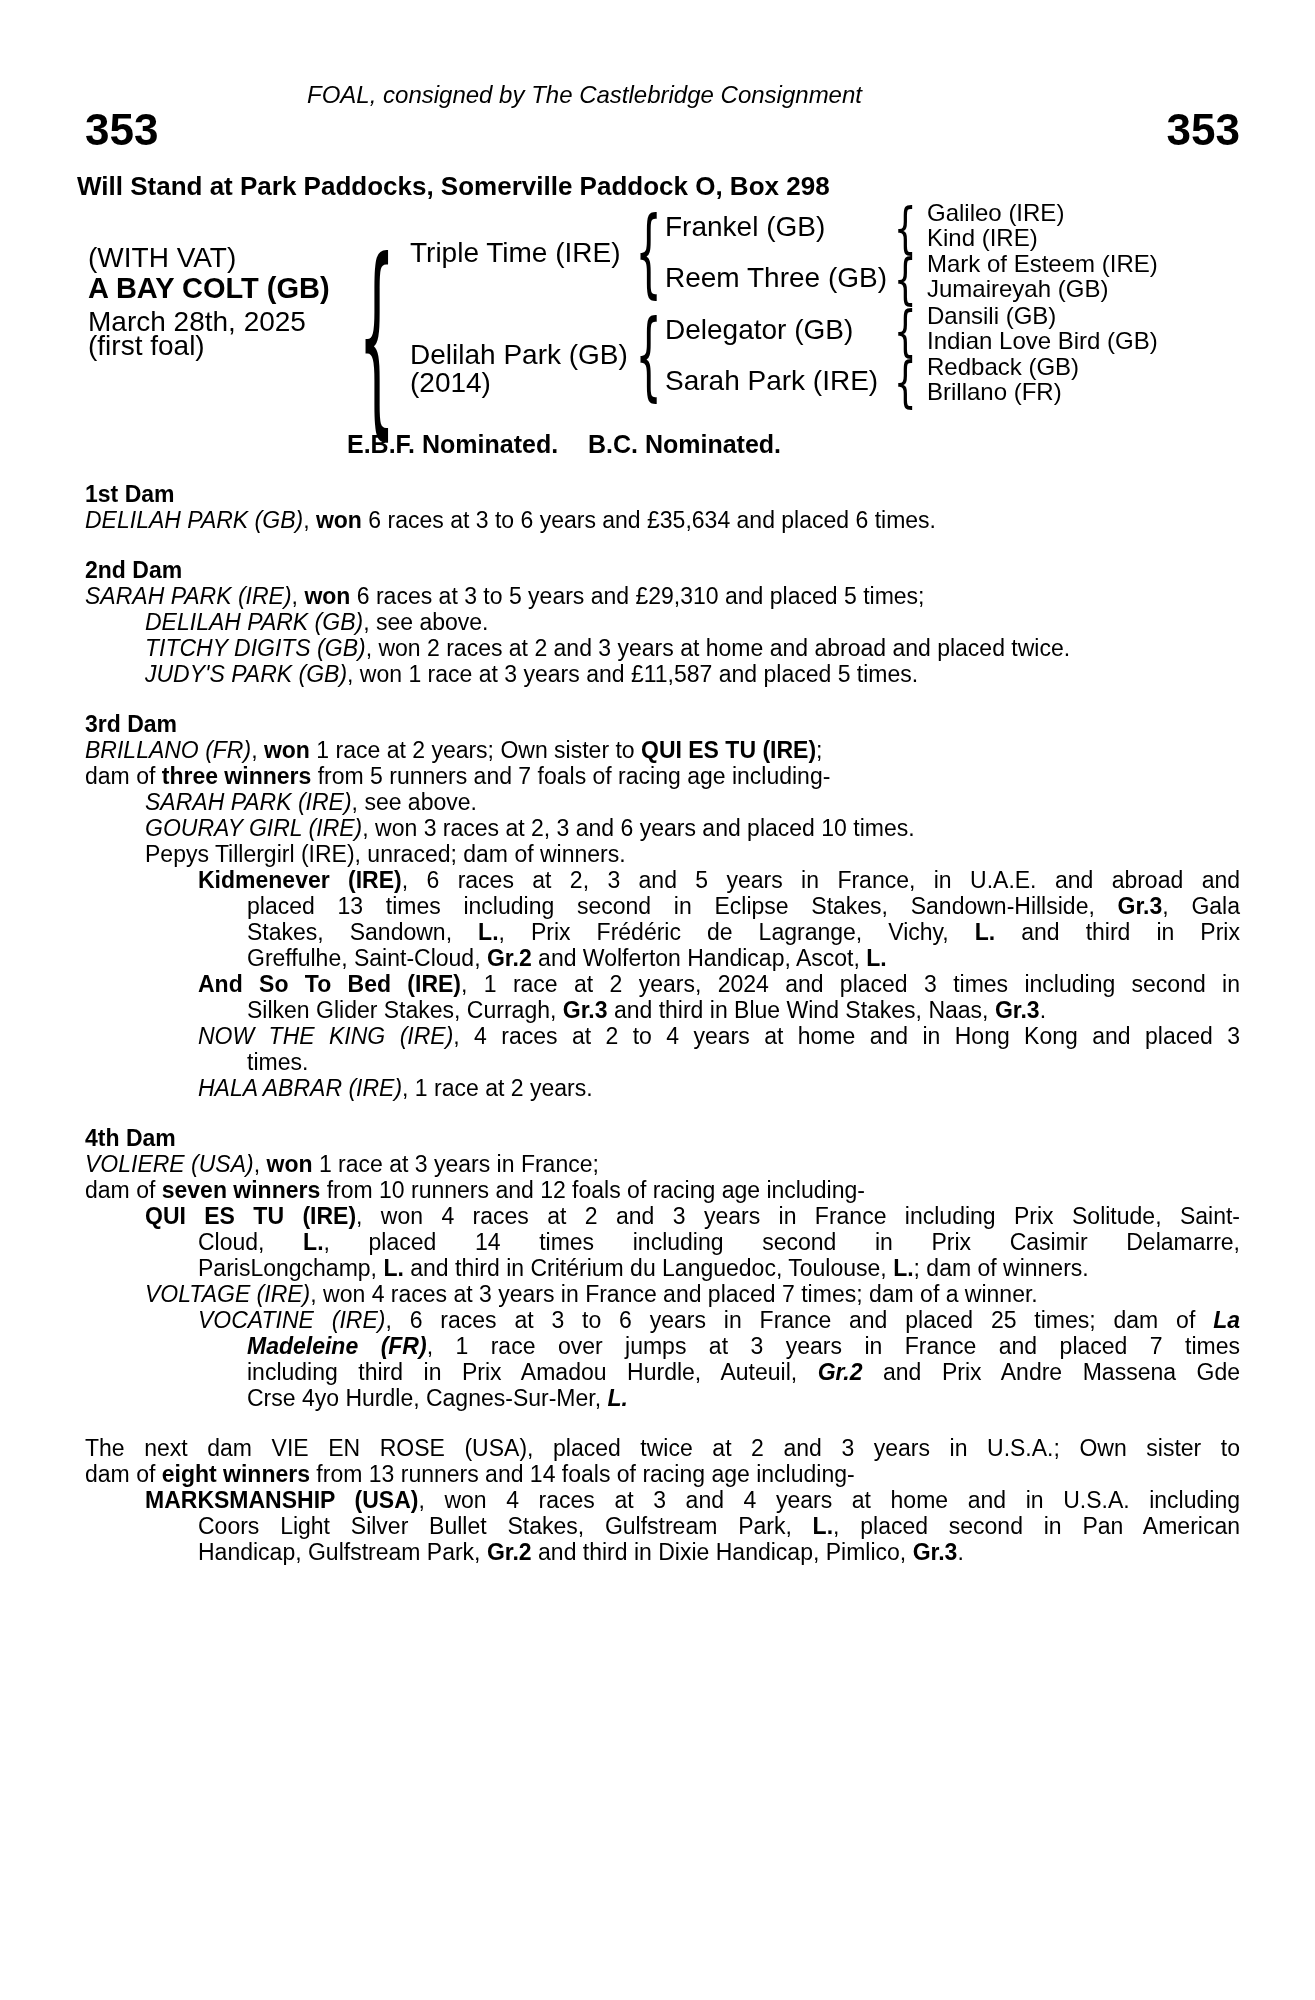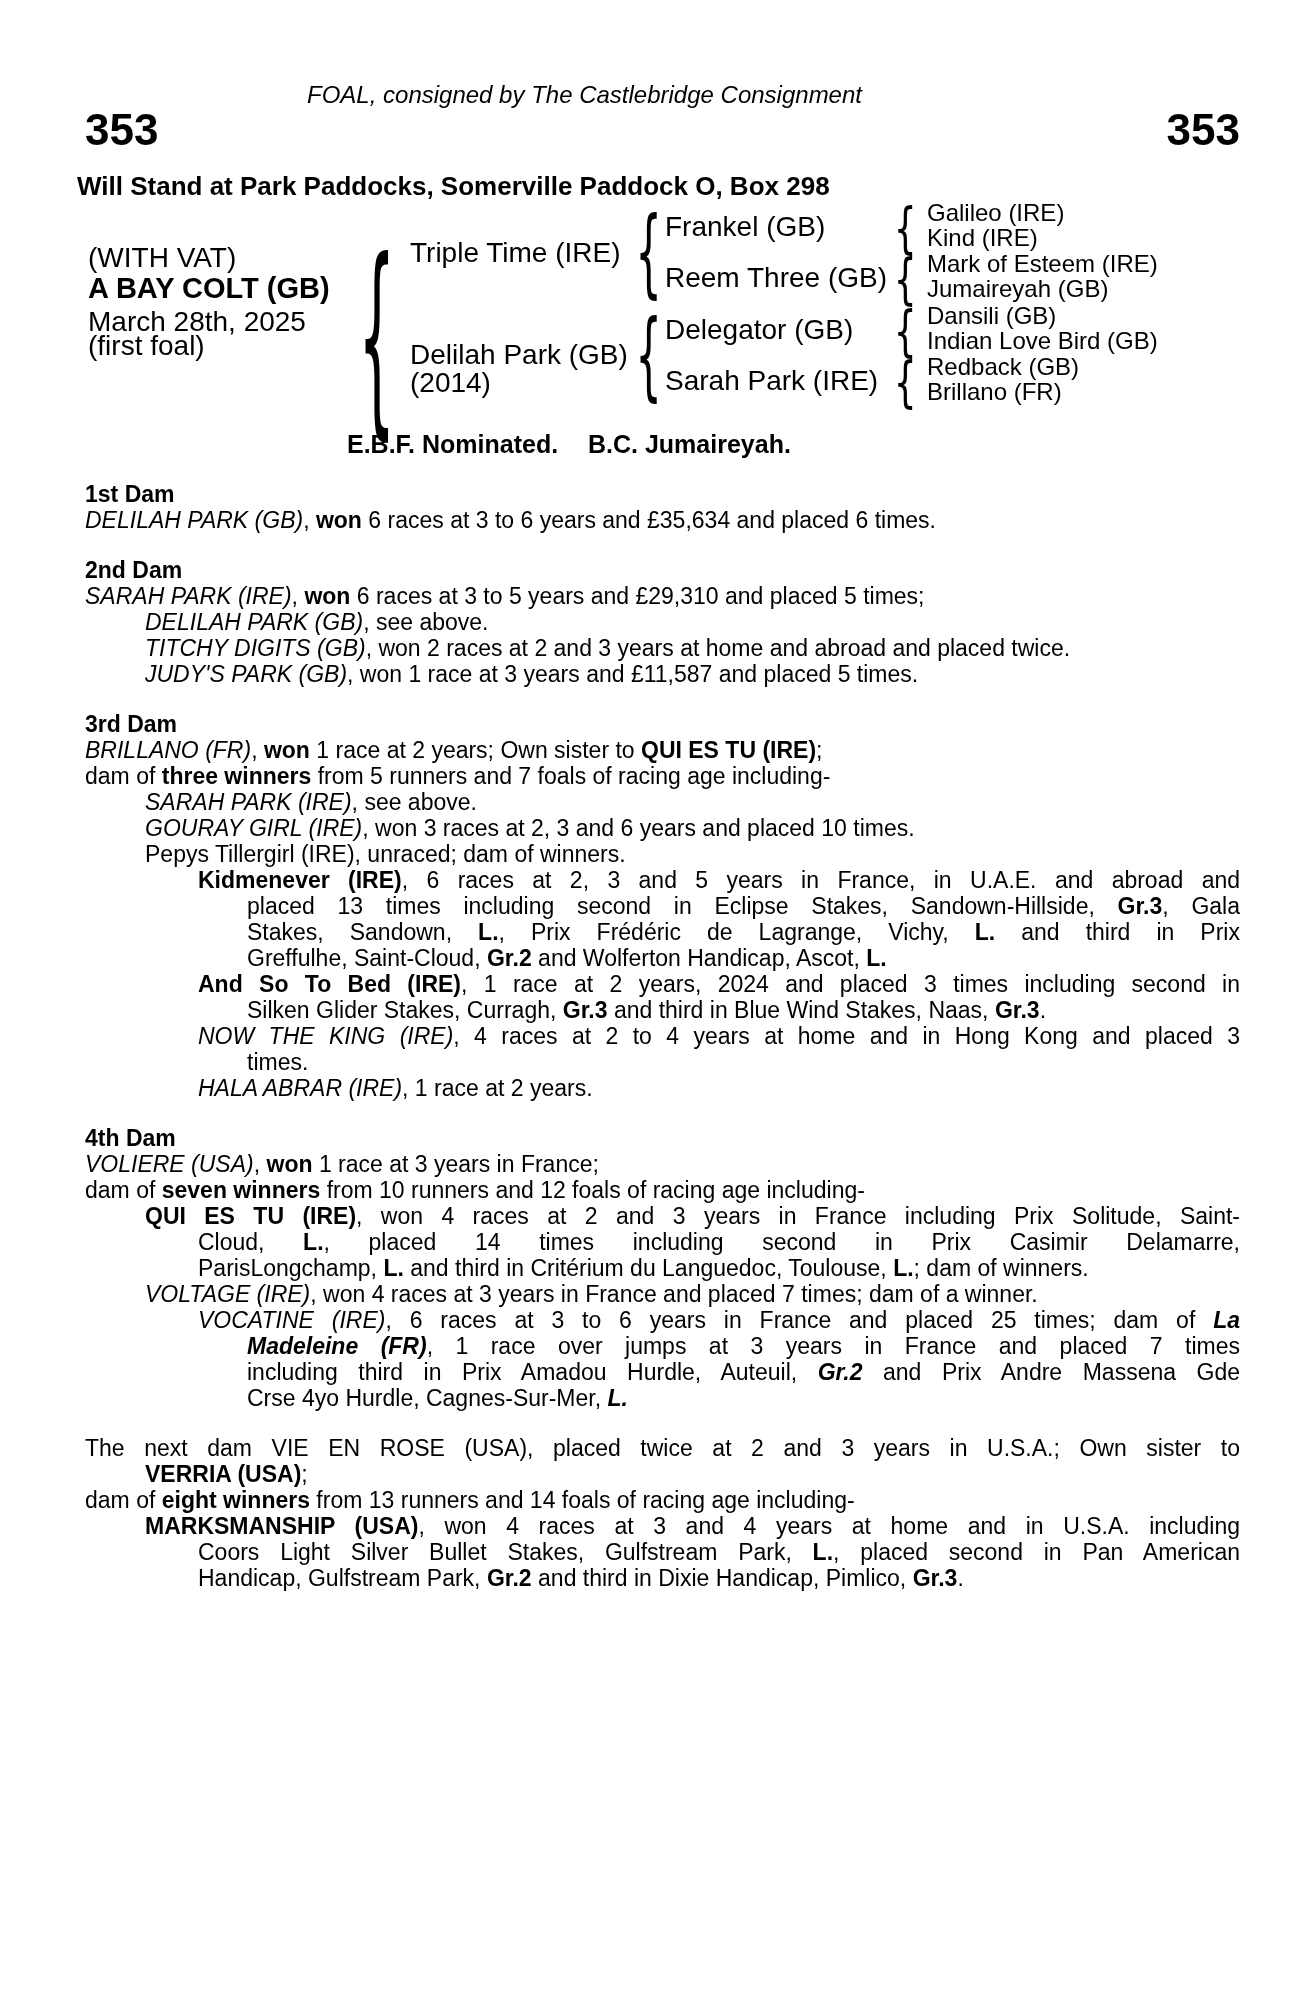--- a/index.html
+++ b/index.html
@@ -108,21 +108,21 @@
   <div class="prow gp" style="left:842px;top:46px;">Mark of Esteem (IRE)</div>
   <div class="prow gp" style="left:842px;top:71px;">Jumaireyah (GB)</div>
   <div class="prow gp" style="left:842px;top:98px;">Dansili (GB)</div>
   <div class="prow gp" style="left:842px;top:123px;">Indian Love Bird (GB)</div>
   <div class="prow gp" style="left:842px;top:149px;">Redback (GB)</div>
   <div class="prow gp" style="left:842px;top:174px;">Brillano (FR)</div>
 </div>
 
 <div class="noms">
   <span style="left:262px;">E.B.F. Nominated.</span>
-  <span style="left:503px;">B.C. Jumaireyah.</span>
+  <span style="left:503px;">B.C. Nominated.</span>
 </div>
 
 <div class="sections">
     <div class="section">
       <div class="sec-heading">1st Dam</div>
       <div class="bline ind0"><span class="s-i">DELILAH PARK (GB)</span><span class="s-r">, </span><span class="s-b">won</span><span class="s-r"> 6 races at 3 to 6 years and £35,634 and placed 6 times.</span></div>
     </div>
     <div class="section">
       <div class="sec-heading">2nd Dam</div>
       <div class="bline ind0"><span class="s-i">SARAH PARK (IRE)</span><span class="s-r">, </span><span class="s-b">won</span><span class="s-r"> 6 races at 3 to 5 years and £29,310 and placed 5 times;</span></div>
@@ -155,19 +155,18 @@
       <div class="bline ind2 just"><span class="s-r">Cloud, </span><span class="s-b">L.</span><span class="s-r">, placed 14 times including second in Prix Casimir Delamarre,</span></div>
       <div class="bline ind2"><span class="s-r">ParisLongchamp, </span><span class="s-b">L.</span><span class="s-r"> and third in Critérium du Languedoc, Toulouse, </span><span class="s-b">L.</span><span class="s-r">; dam of winners.</span></div>
       <div class="bline ind1"><span class="s-i">VOLTAGE (IRE)</span><span class="s-r">, won 4 races at 3 years in France and placed 7 times; dam of a winner.</span></div>
       <div class="bline ind2 just"><span class="s-i">VOCATINE (IRE)</span><span class="s-r">, 6 races at 3 to 6 years in France and placed 25 times; dam of </span><span class="s-bi">La</span></div>
       <div class="bline ind3 just"><span class="s-bi">Madeleine (FR)</span><span class="s-r">, 1 race over jumps at 3 years in France and placed 7 times</span></div>
       <div class="bline ind3 just"><span class="s-r">including third in Prix Amadou Hurdle, Auteuil, </span><span class="s-bi">Gr.2</span><span class="s-r"> and Prix Andre Massena Gde</span></div>
       <div class="bline ind3"><span class="s-r">Crse 4yo Hurdle, Cagnes-Sur-Mer, </span><span class="s-bi">L.</span></div>
     </div>
     <div class="section">
       <div class="bline ind0 just"><span class="s-r">The next dam VIE EN ROSE (USA), placed twice at 2 and 3 years in U.S.A.; Own sister to</span></div>
-      <div class="bline ind1"><span class="s-b">VERRIA (USA)</span><span class="s-r">;</span></div>
       <div class="bline ind0"><span class="s-r">dam of </span><span class="s-b">eight winners</span><span class="s-r"> from 13 runners and 14 foals of racing age including-</span></div>
       <div class="bline ind1 just"><span class="s-b">MARKSMANSHIP (USA)</span><span class="s-r">, won 4 races at 3 and 4 years at home and in U.S.A. including</span></div>
       <div class="bline ind2 just"><span class="s-r">Coors Light Silver Bullet Stakes, Gulfstream Park, </span><span class="s-b">L.</span><span class="s-r">, placed second in Pan American</span></div>
       <div class="bline ind2"><span class="s-r">Handicap, Gulfstream Park, </span><span class="s-b">Gr.2</span><span class="s-r"> and third in Dixie Handicap, Pimlico, </span><span class="s-b">Gr.3</span><span class="s-r">.</span></div>
     </div>
   </div>
 
 </body></html>

